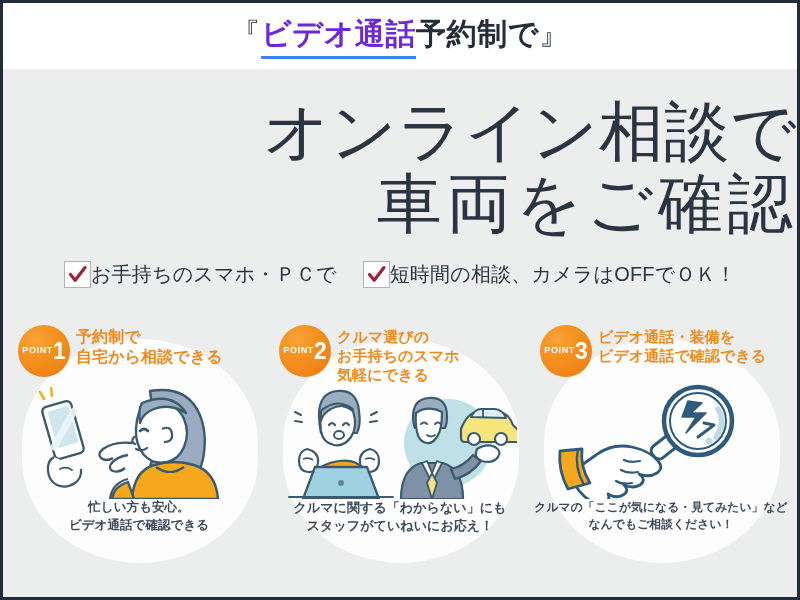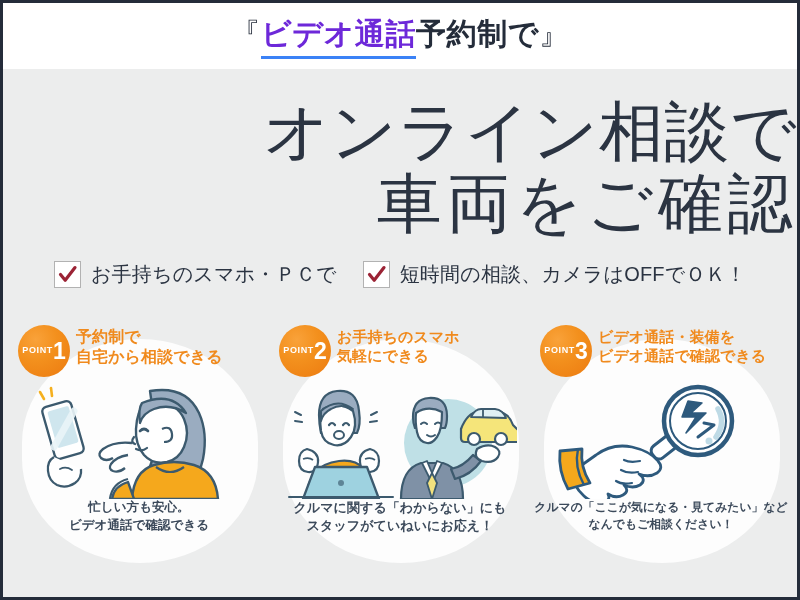--- a/index.html
+++ b/index.html
@@ -87,21 +87,21 @@
     top: 258px;
     width: 100%;
     display: flex;
     align-items: center;
     justify-content: center;
     gap: 26px;
   }
   .check-item {
     display: flex;
     align-items: center;
-    gap: 10px;
+    gap: 0;
   }
   .cbox {
     width: 27px;
     height: 27px;
     flex: 0 0 27px;
     background: #ffffff;
     border: 1px solid #b2b2b2;
     box-sizing: border-box;
     position: relative;
   }
@@ -307,20 +307,21 @@
 
     <div class="point-card">
       <div class="card-bg"></div>
 
       <div class="badge">
         <span class="bw">POINT</span>
         <span class="bn">2</span>
       </div>
 
       <div class="point-title small">
+        <div>クルマ選びの</div>
         <div>お手持ちのスマホ</div>
         <div>気軽にできる</div>
       </div>
 
       <div class="point-art" style="top:62px;height:112px;">
         <svg width="232" height="112" viewBox="0 0 232 112" aria-hidden="true">
 
           <circle cx="163" cy="56" r="44" fill="#bfe0e6"></circle>
 
           <g stroke="#3c5a6e" stroke-width="2" stroke-linecap="round">

